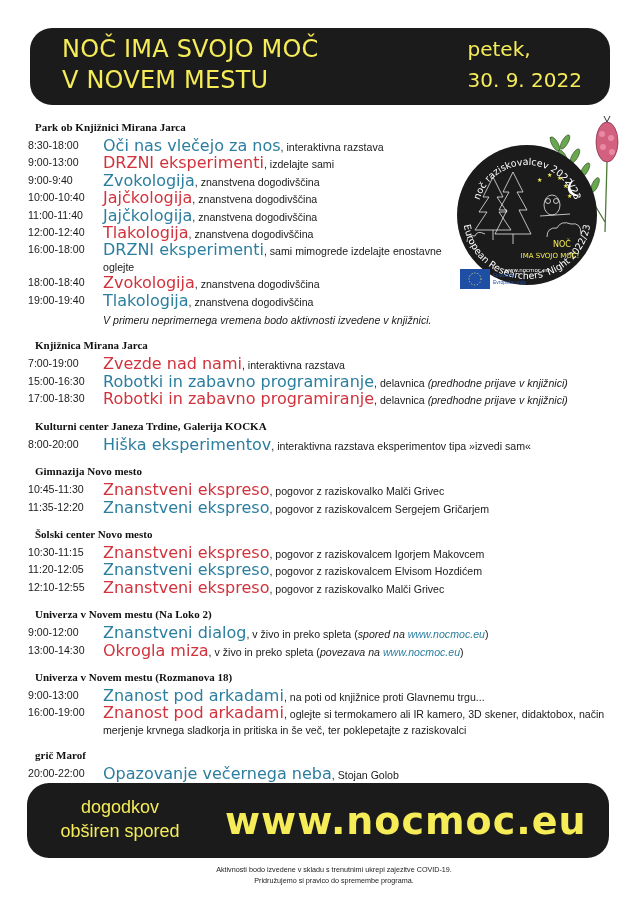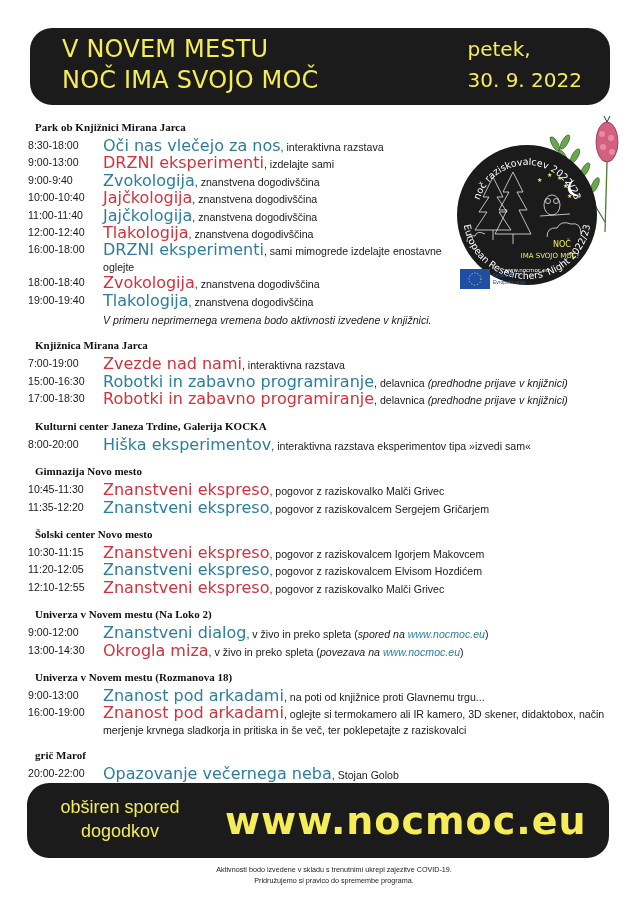--- a/index.html
+++ b/index.html
@@ -55,22 +55,22 @@
     .disclaimer {
       position: absolute; left: 16px; top: 864px; width: 636px; text-align: center;
       font-family: "Liberation Sans", sans-serif; font-size: 7.2px; line-height: 11px; color: #222;
     }
   </style>
 </head>
 <body>
 
 <div class="hdr-box"></div>
 <div class="hdr-title">
+  <div>NOČ IMA SVOJO MOČ</div>
   <div>V NOVEM MESTU</div>
-  <div>NOČ IMA SVOJO MOČ</div>
 </div>
 <div class="hdr-date">
   <div>petek,</div>
   <div>30. 9. 2022</div>
 </div>
 
 <div class="content" id="content">
     <div class="section" style="width: 430px;">
       <div class="sec-title">Park ob Knjižnici Mirana Jarca</div>
       <div class="row">
@@ -261,20 +261,20 @@
   <g>
     <rect x="5" y="157" width="30" height="20" fill="#1f4fa5"></rect>
     <circle cx="20" cy="167" r="6" fill="none" stroke="#f5ec58" stroke-width="1" stroke-dasharray="1 2"></circle>
   </g>
   <text x="38" y="165" font-family="Liberation Sans, sans-serif" font-size="5" fill="#1f4fa5">Financira</text>
   <text x="38" y="172" font-family="Liberation Sans, sans-serif" font-size="5" fill="#1f4fa5">Evropska unija</text>
 </svg>
 
 <div class="ftr-box"></div>
 <div class="ftr-left">
+  <div>dogodkov</div>
   <div>obširen spored</div>
-  <div>dogodkov</div>
 </div>
 <div class="ftr-url">www.nocmoc.eu</div>
 <div class="disclaimer">
   <div>Aktivnosti bodo izvedene v skladu s trenutnimi ukrepi zajezitve COVID-19.</div>
   <div>Pridružujemo si pravico do spremembe programa.</div>
 </div>
 
 </body></html>

